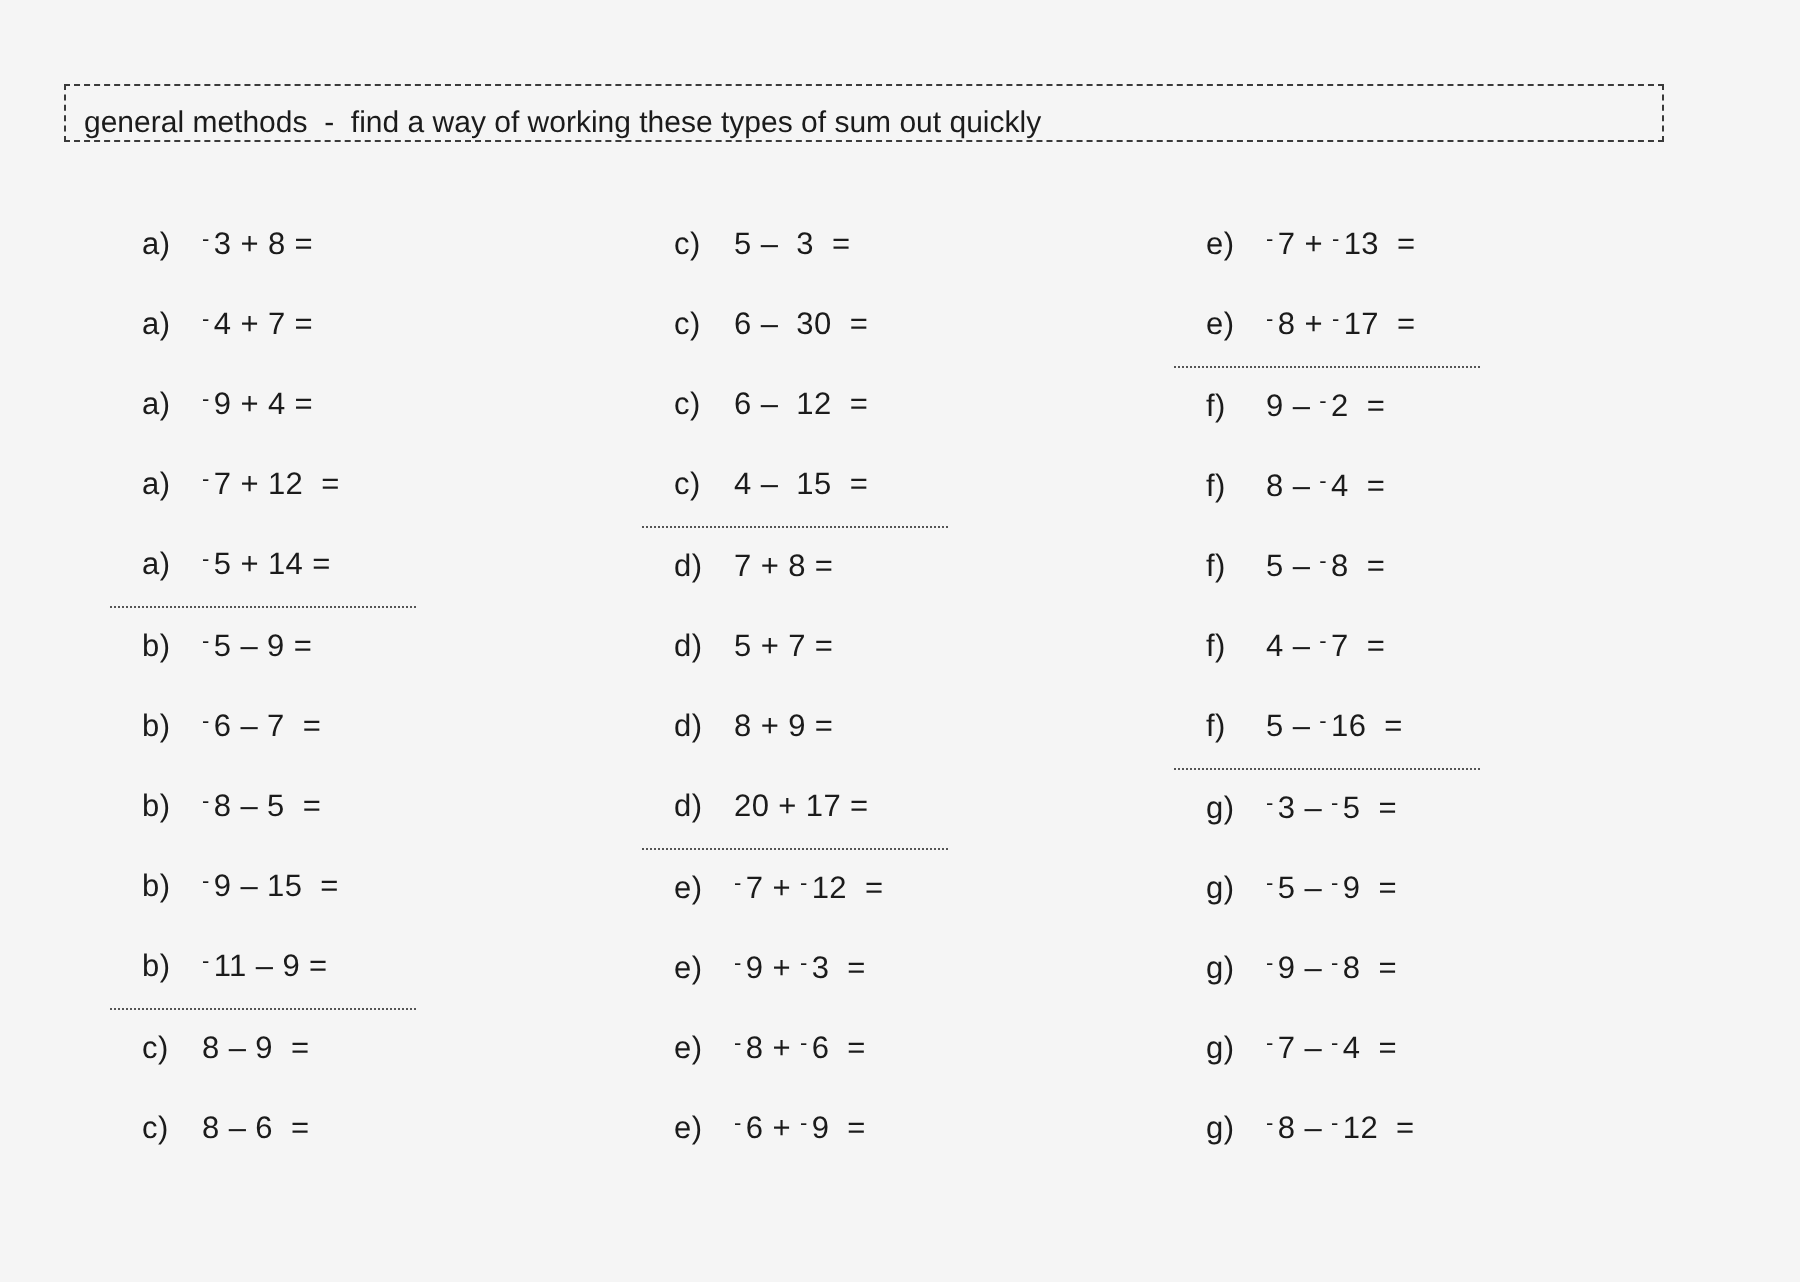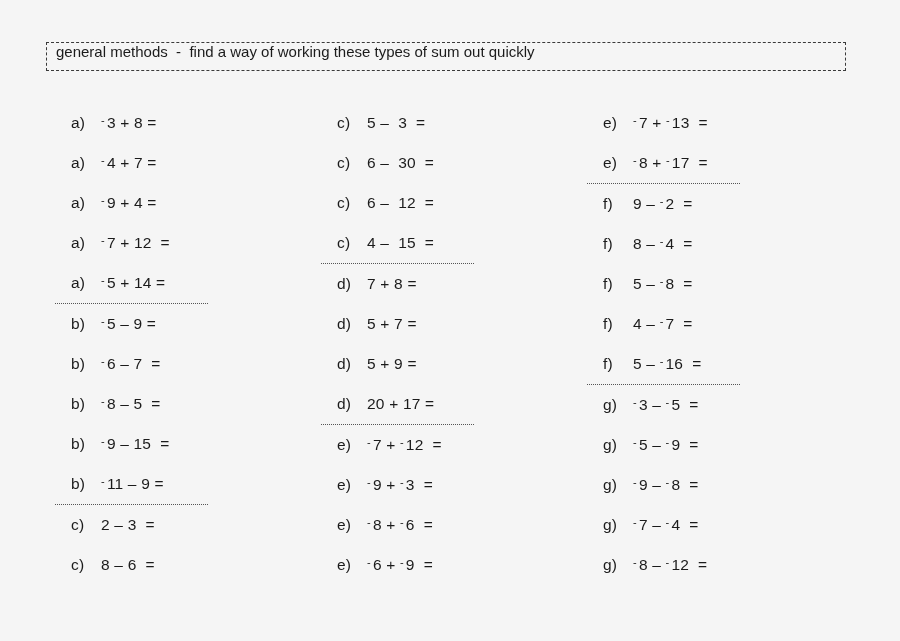--- a/index.html
+++ b/index.html
@@ -10,28 +10,28 @@
     width: 900px;
     height: 641px;
     position: relative;
     background: #f5f5f5;
     color: #1b1b1b;
     font-family: "Liberation Sans", "DejaVu Sans", sans-serif;
     overflow: hidden;
   }
   .title-box {
     position: absolute;
-    left: 46px;
+    left: 32px;
     top: 42px;
     width: 800px;
     height: 29px;
     box-sizing: border-box;
     border: 1.5px dashed #3a3a3a;
     display: flex;
-    align-items: flex-start;
+    align-items: flex-end;
     padding-left: 9px;
     font-size: 15px;
     white-space: pre;
   }
   .columns {
     position: absolute;
     left: 55px;
     top: 103px;
     display: flex;
   }
@@ -113,21 +113,21 @@
         <span class="lab">b)</span>
         <span class="expr"><span class="neg">-</span>9 – 15  =</span>
       </div>
       <div class="row">
         <span class="lab">b)</span>
         <span class="expr"><span class="neg">-</span>11 – 9 =</span>
       </div>
       <div class="divider"></div>
       <div class="row">
         <span class="lab">c)</span>
-        <span class="expr">2 – 3  =</span>
+        <span class="expr">8 – 9  =</span>
       </div>
       <div class="row">
         <span class="lab">c)</span>
         <span class="expr">8 – 6  =</span>
       </div>
     </div>
     <div class="col">
       <div class="row">
         <span class="lab">c)</span>
         <span class="expr">5 –  3  =</span>
@@ -148,21 +148,21 @@
       <div class="row">
         <span class="lab">d)</span>
         <span class="expr">7 + 8 =</span>
       </div>
       <div class="row">
         <span class="lab">d)</span>
         <span class="expr">5 + 7 =</span>
       </div>
       <div class="row">
         <span class="lab">d)</span>
-        <span class="expr">5 + 9 =</span>
+        <span class="expr">8 + 9 =</span>
       </div>
       <div class="row">
         <span class="lab">d)</span>
         <span class="expr">20 + 17 =</span>
       </div>
       <div class="divider"></div>
       <div class="row">
         <span class="lab">e)</span>
         <span class="expr"><span class="neg">-</span>7 + <span class="neg">-</span>12  =</span>
       </div>

